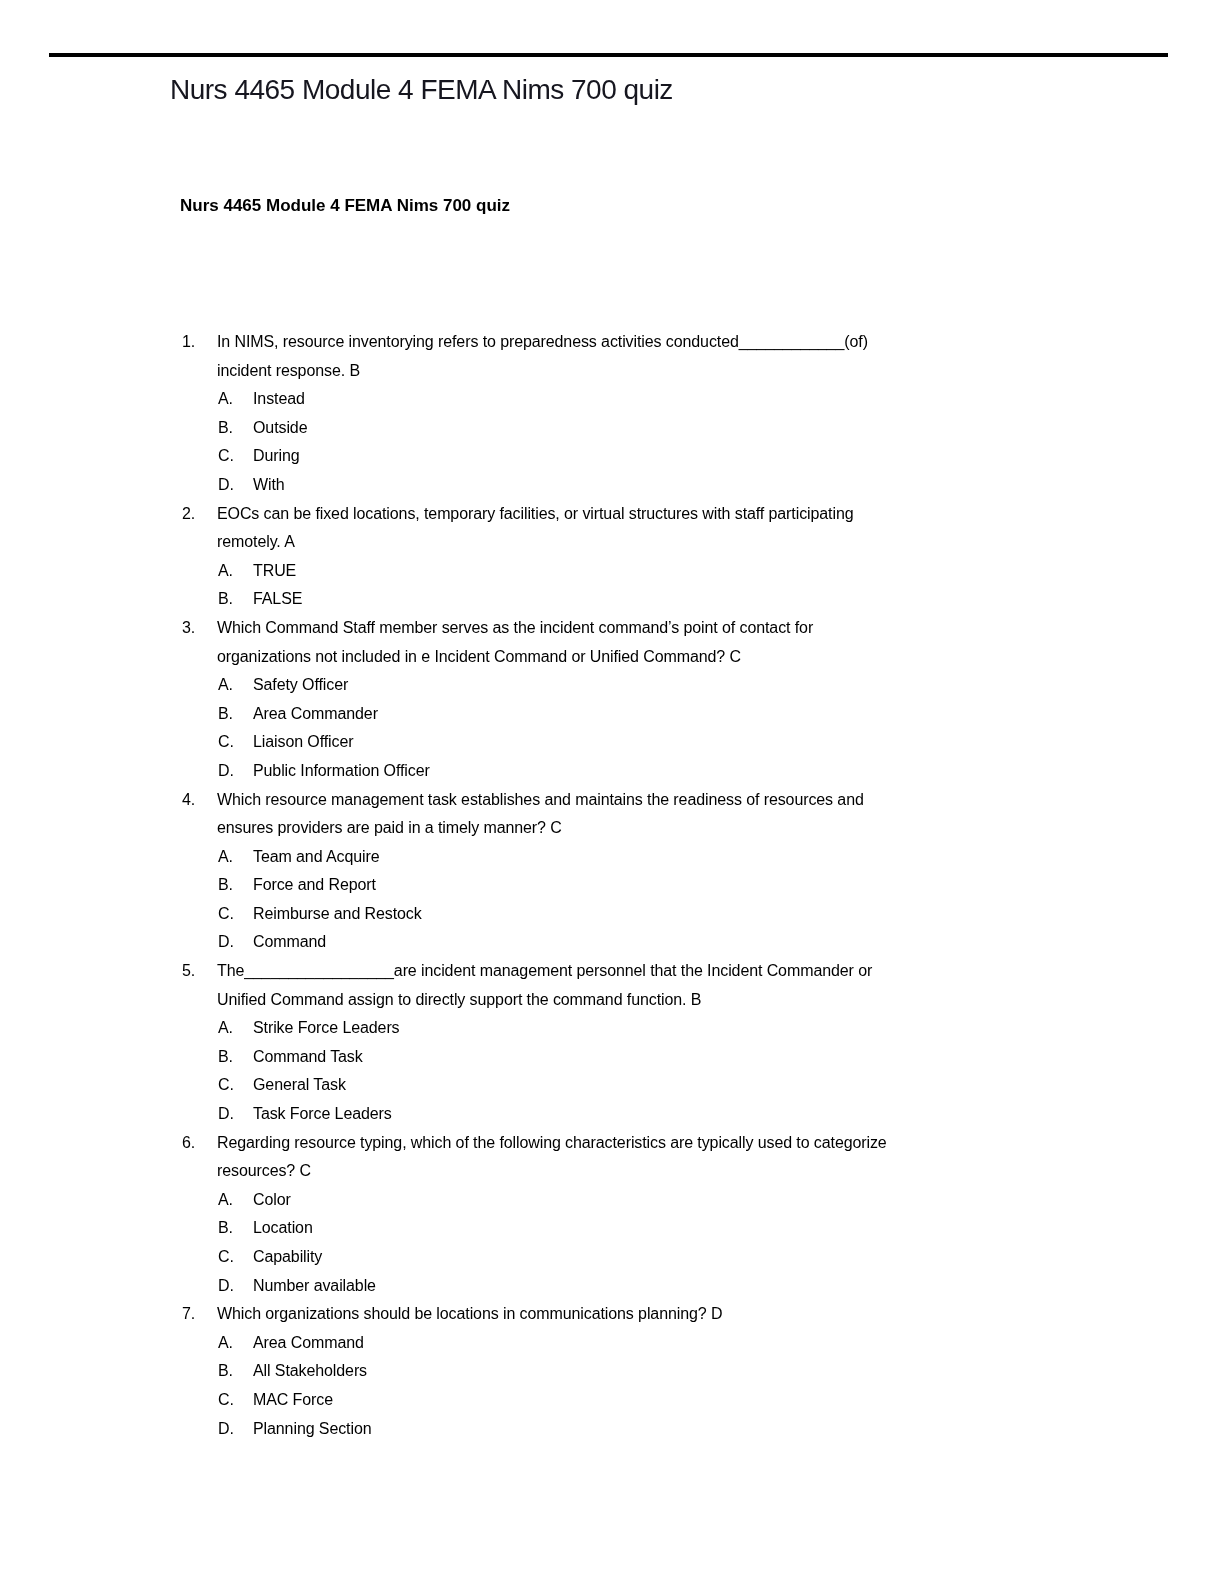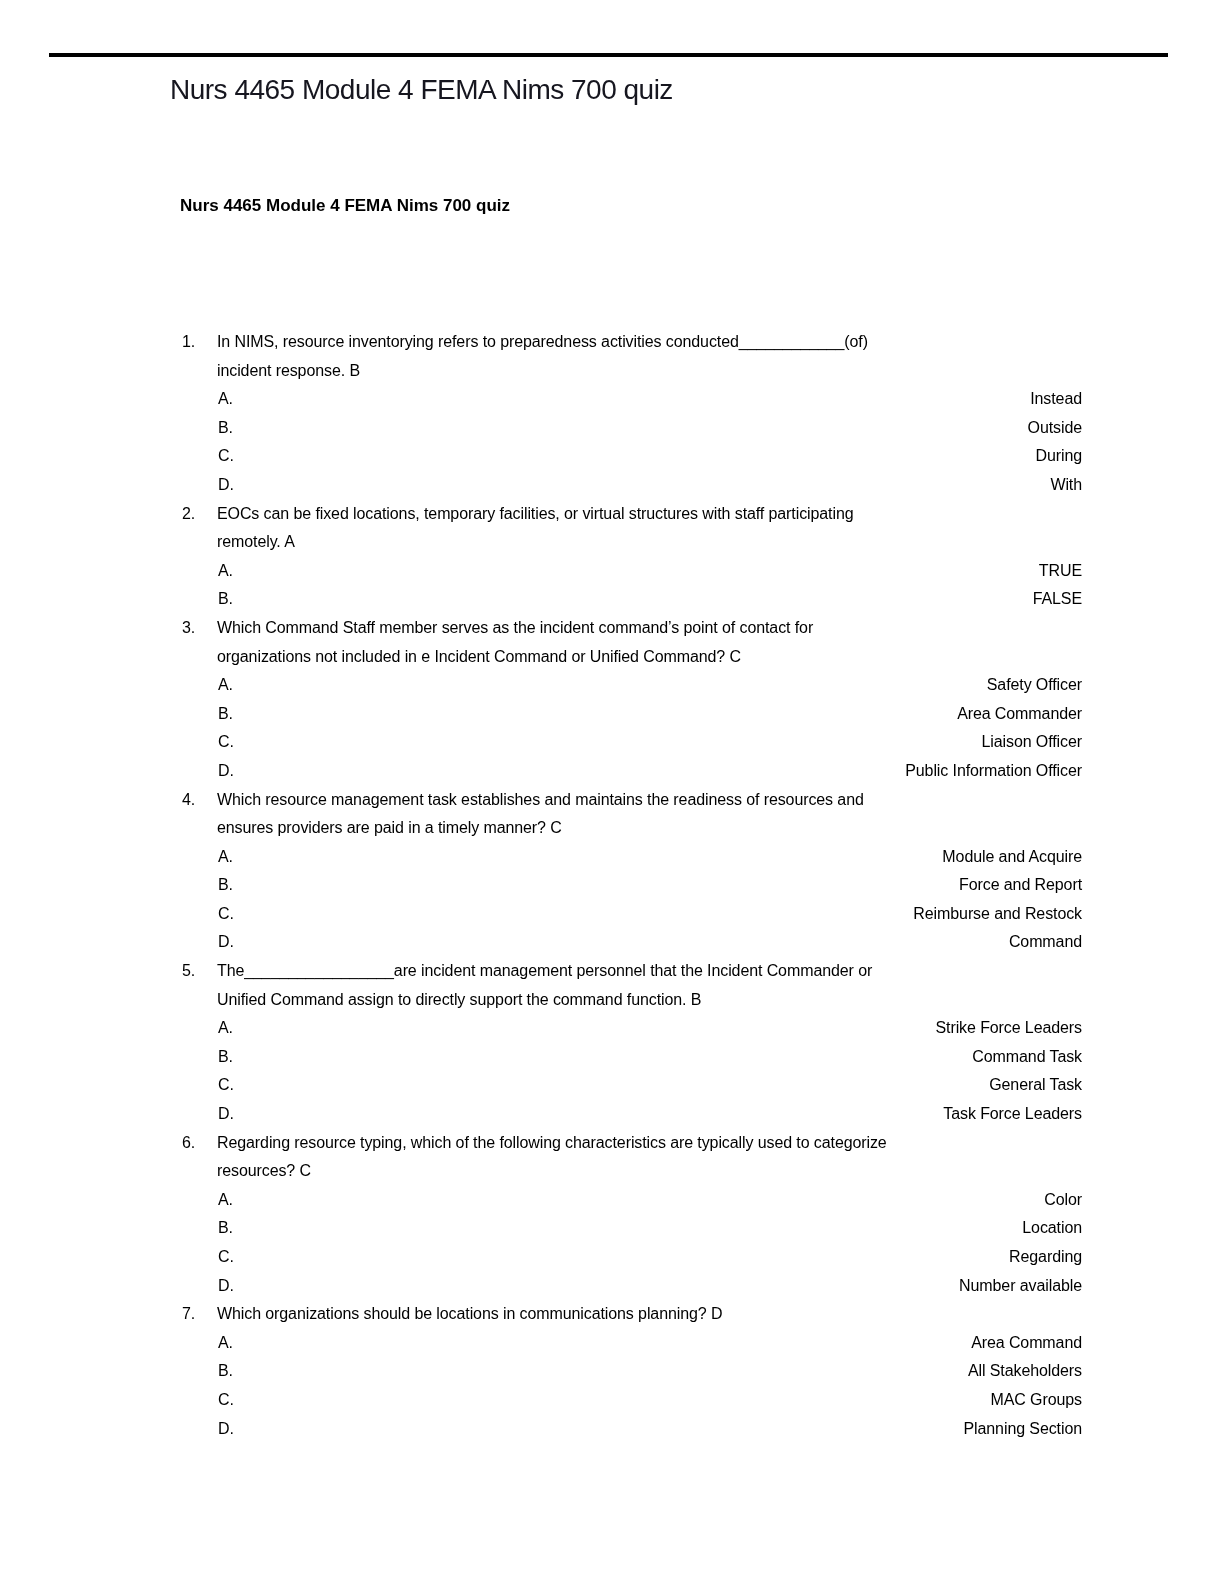--- a/index.html
+++ b/index.html
@@ -64,21 +64,20 @@
   .opt {
     display: flex;
     margin-left: 36px;
     align-items: flex-start;
   }
   .letter {
     flex: 0 0 35px;
   }
   .otext {
     flex: 1;
-    text-align: right;
   }
 </style>
 </head>
 <body>
 
 <div class="top-rule"></div>
 
 <div class="doc-title">Nurs 4465 Module 4 FEMA Nims 700 quiz</div>
 
 <div class="doc-heading">Nurs 4465 Module 4 FEMA Nims 700 quiz</div>
@@ -150,21 +149,21 @@
   </div>
 
   <div class="q">
     <div class="qrow">
       <span class="num">4.</span>
       <span class="qtext">Which resource management task establishes and maintains the readiness of resources and
 ensures providers are paid in a timely manner? C</span>
     </div>
     <div class="opt">
       <span class="letter">A.</span>
-      <span class="otext">Module and Acquire</span>
+      <span class="otext">Team and Acquire</span>
     </div>
     <div class="opt">
       <span class="letter">B.</span>
       <span class="otext">Force and Report</span>
     </div>
     <div class="opt">
       <span class="letter">C.</span>
       <span class="otext">Reimburse and Restock</span>
     </div>
     <div class="opt">
@@ -206,21 +205,21 @@
     <div class="opt">
       <span class="letter">A.</span>
       <span class="otext">Color</span>
     </div>
     <div class="opt">
       <span class="letter">B.</span>
       <span class="otext">Location</span>
     </div>
     <div class="opt">
       <span class="letter">C.</span>
-      <span class="otext">Regarding</span>
+      <span class="otext">Capability</span>
     </div>
     <div class="opt">
       <span class="letter">D.</span>
       <span class="otext">Number available</span>
     </div>
   </div>
 
   <div class="q">
     <div class="qrow">
       <span class="num">7.</span>
@@ -229,21 +228,21 @@
     <div class="opt">
       <span class="letter">A.</span>
       <span class="otext">Area Command</span>
     </div>
     <div class="opt">
       <span class="letter">B.</span>
       <span class="otext">All Stakeholders</span>
     </div>
     <div class="opt">
       <span class="letter">C.</span>
-      <span class="otext">MAC Groups</span>
+      <span class="otext">MAC Force</span>
     </div>
     <div class="opt">
       <span class="letter">D.</span>
       <span class="otext">Planning Section</span>
     </div>
   </div>
 
 </div>
 
 </body></html>

